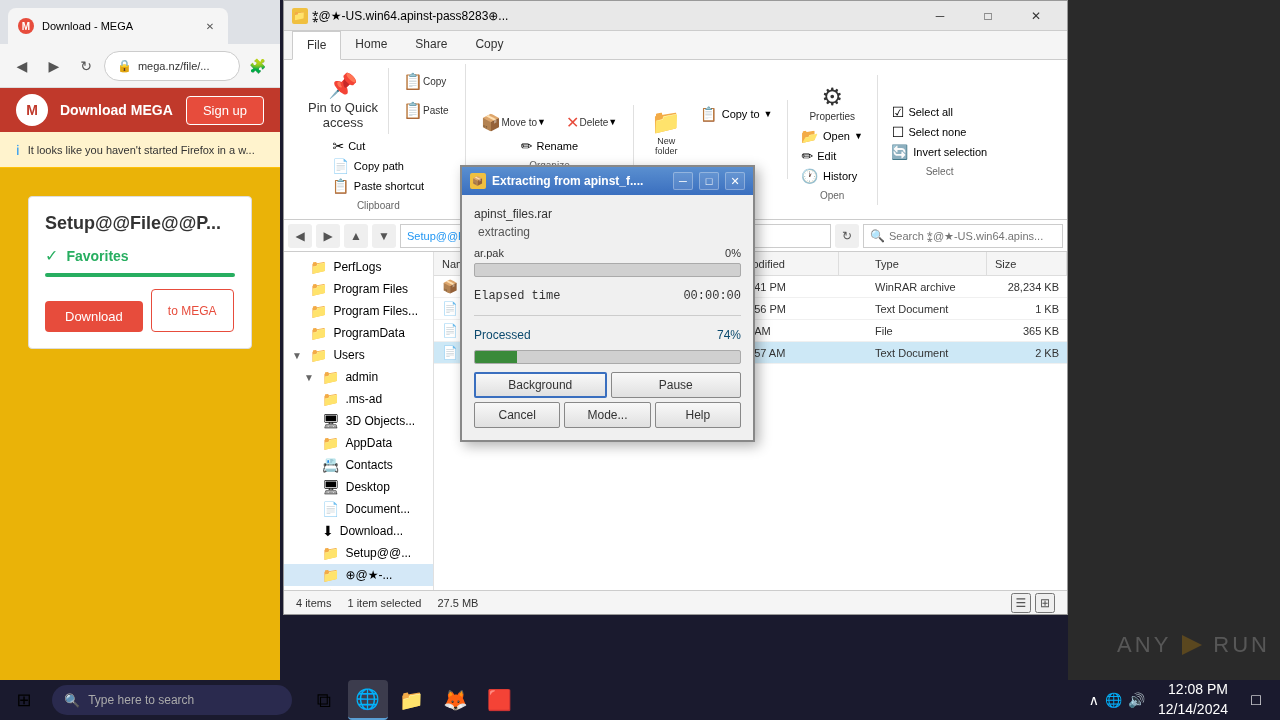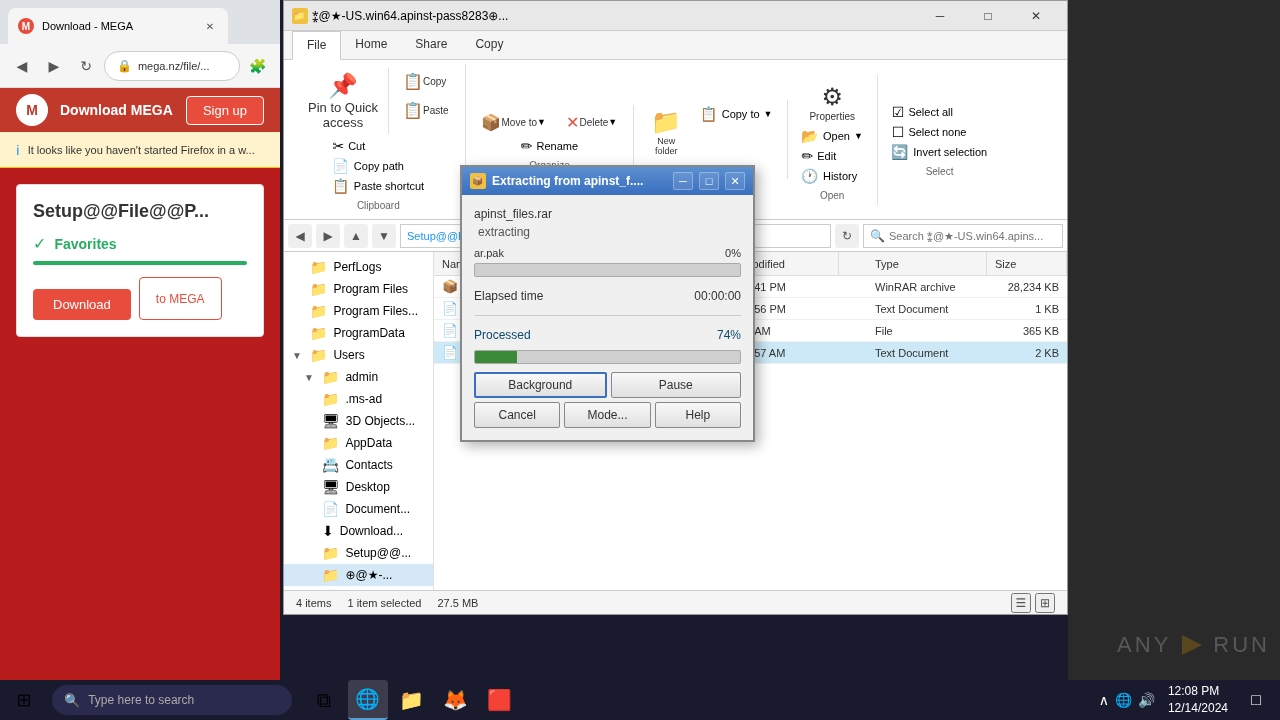--- a/index.html
+++ b/index.html
@@ -23,21 +23,21 @@
 
     
     .mega-header { height: 44px; background: #c0392b; display: flex; align-items: center; padding: 0 16px; gap: 12px; }
     .mega-logo { width: 32px; height: 32px; background: white; border-radius: 50%; display: flex; align-items: center; justify-content: center; color: #c0392b; font-weight: bold; font-size: 14px; }
     .mega-title { color: white; font-size: 14px; font-weight: 600; flex: 1; }
     .mega-signup { background: #e74c3c; color: white; border: 1px solid white; padding: 6px 16px; border-radius: 4px; font-size: 13px; cursor: pointer; }
 
     .browser-notification { background: #fff3cd; padding: 8px 16px; font-size: 11px; color: #333; display: flex; align-items: center; gap: 8px; border-bottom: 1px solid #ffc107; }
     .notif-icon { color: #2196F3; font-size: 14px; }
 
-    .mega-body { padding: 16px; background: #b91c1c; height: calc(100% - 80px); }
+    .mega-body { padding: 28px; background: #eab308; height: calc(100% - 80px); }
     .mega-download-area { background: white; border: 1px solid #ddd; border-radius: 4px; padding: 16px; }
     .mega-download-title { font-size: 18px; font-weight: 600; color: #333; margin-bottom: 4px; }
     .completed-row { display: flex; align-items: center; gap: 8px; margin-top: 12px; }
     .completed-icon { color: #27ae60; font-size: 16px; }
     .completed-text { color: #27ae60; font-size: 14px; font-weight: 600; }
     .progress-bar-complete { height: 4px; background: #27ae60; border-radius: 2px; margin-top: 8px; width: 100%; }
     .download-btn { background: #e74c3c; color: white; border: none; padding: 8px 20px; border-radius: 4px; font-size: 13px; cursor: pointer; margin-top: 12px; }
     .to-mega-btn { background: none; border: 1px solid #e74c3c; color: #e74c3c; padding: 8px 16px; border-radius: 4px; font-size: 12px; cursor: pointer; margin-left: 8px; }
 
     
@@ -108,21 +108,21 @@
     .dialog-icon { width: 16px; height: 16px; background: #f0c040; border-radius: 2px; display: flex; align-items: center; justify-content: center; font-size: 9px; color: #333; }
     .dialog-title { flex: 1; color: white; font-size: 12px; font-weight: 600; }
     .dialog-win-btn { width: 20px; height: 18px; display: flex; align-items: center; justify-content: center; cursor: pointer; font-size: 11px; color: white; border: 1px solid rgba(255,255,255,0.3); background: rgba(255,255,255,0.1); border-radius: 2px; }
     .dialog-body { padding: 12px; }
     .dialog-info-row { font-size: 12px; color: #333; margin-bottom: 4px; }
     .dialog-info-row.sub { color: #555; padding-left: 4px; }
     .progress-section { margin: 8px 0; }
     .progress-row { display: flex; justify-content: space-between; font-size: 11px; color: #333; margin-bottom: 4px; }
     .progress-track { height: 14px; background: #d0d0d0; border: 1px solid #aaa; border-radius: 2px; overflow: hidden; margin-bottom: 8px; }
     .progress-fill { height: 100%; background: #3a8a3a; }
-    .elapsed-row { display: flex; justify-content: space-between; font-size: 12px; color: #333; padding: 4px 0; margin-bottom: 6px; }
+    .elapsed-row { display: flex; justify-content: space-between; font-size: 12px; color: #333; padding: 4px 0; margin-bottom: 6px; font-family: Liberation Mono, monospace; }
     .processed-row { display: flex; justify-content: space-between; font-size: 12px; color: #0c4a6e; padding: 4px 0; margin-bottom: 4px; }
     .processed-track { height: 14px; background: #d0d0d0; border: 1px solid #aaa; border-radius: 2px; overflow: hidden; }
     .processed-fill { height: 100%; background: #3a8a3a; width: 16%; }
     .dialog-separator { height: 1px; background: #ccc; margin: 8px 0; }
     .dialog-buttons { display: flex; justify-content: space-between; gap: 4px; margin-top: 8px; }
     .dialog-btn { flex: 1; height: 26px; font-size: 12px; cursor: pointer; border: 1px solid #888; border-radius: 2px; background: linear-gradient(180deg, #f8f8f8, #e0e0e0); color: #333; }
     .dialog-btn.active { border: 2px solid #3a6fbf; }
     .dialog-btn-row2 { display: flex; gap: 4px; margin-top: 4px; }
 
     
@@ -131,21 +131,21 @@
     .search-task { width: 240px; height: 30px; background: #2a2a4e; border-radius: 15px; display: flex; align-items: center; padding: 0 12px; gap: 8px; margin: 0 4px; }
     .search-task-icon { color: #aaa; font-size: 13px; }
     .search-task-text { color: #aaa; font-size: 12px; }
     .taskbar-items { display: flex; align-items: center; gap: 4px; margin: 0 8px; }
     .taskbar-item { width: 40px; height: 40px; display: flex; align-items: center; justify-content: center; cursor: pointer; position: relative; border-radius: 4px; }
     .taskbar-item.active { background: rgba(255,255,255,0.15); border-bottom: 2px solid #5a9fd4; }
     .taskbar-icon { font-size: 20px; }
     .taskbar-right { margin-left: auto; display: flex; align-items: center; gap: 4px; padding-right: 8px; }
     .sys-tray { display: flex; align-items: center; gap: 6px; }
     .tray-icon { font-size: 14px; color: white; cursor: pointer; }
-    .clock { color: white; font-size: 12px; line-height: 1.4; padding: 0 8px; cursor: pointer; }
+    .clock { color: white; font-size: 14px; text-align: right; line-height: 1.4; padding: 0 8px; cursor: pointer; }
     .notif-btn { width: 32px; height: 40px; display: flex; align-items: center; justify-content: center; cursor: pointer; }
     .notif-icon-t { font-size: 16px; color: white; }
 
     
     .right-panel { position: absolute; top: 0; left: 1068px; width: 212px; height: 720px; background: #2a2a2a; z-index: 5; }
   </style>
 </head>
 <body>
 
 <div class="browser-chrome">

